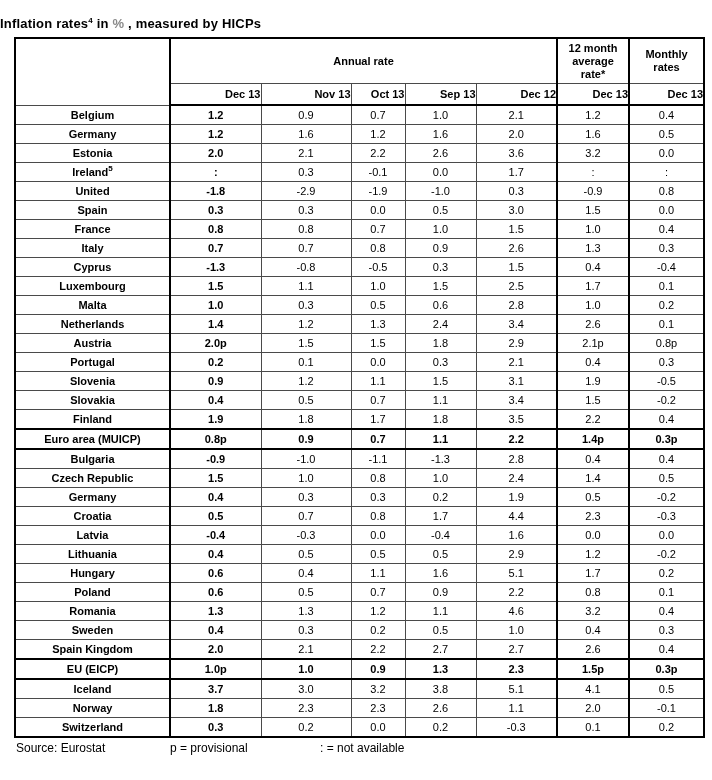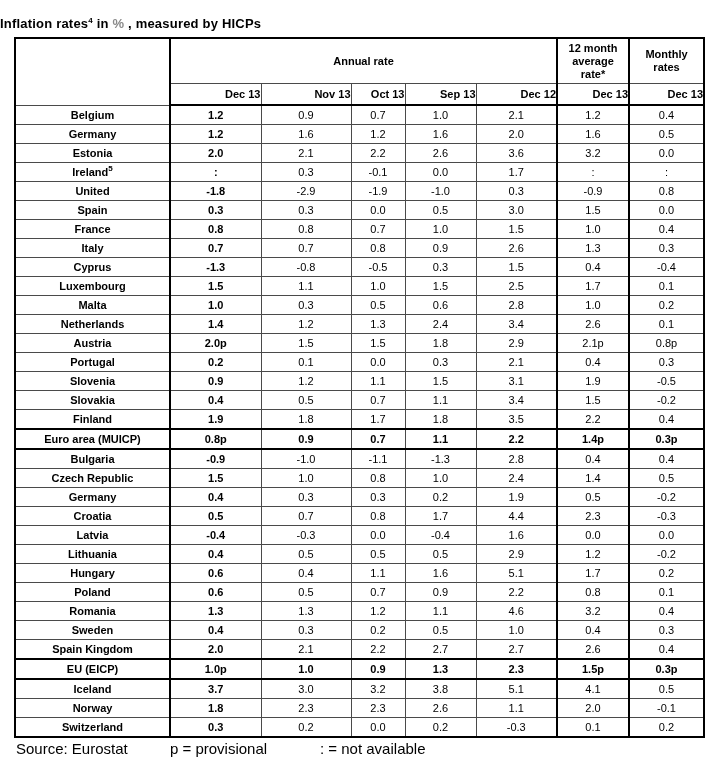--- a/index.html
+++ b/index.html
@@ -62,21 +62,21 @@
     padding-left: 5px;
     font-weight: bold;
   }
   td.country sup { font-size: 8px; vertical-align: super; line-height: 0; }
   td.firstcol { font-weight: bold; }
   tr.bold-row td { font-weight: bold; }
   tr.thick-row td { border-top: 2px solid #000000; border-bottom: 2px solid #000000; }
 
   .footer {
     margin: 4px 0 0 16px;
-    font-size: 15px;
+    font-size: 12px;
     line-height: 13px;
   }
   .f-source { display: inline-block; width: 154px; }
   .f-prov   { display: inline-block; width: 150px; }
 </style>
 </head>
 <body>
 
 <div id="canvas">
 

